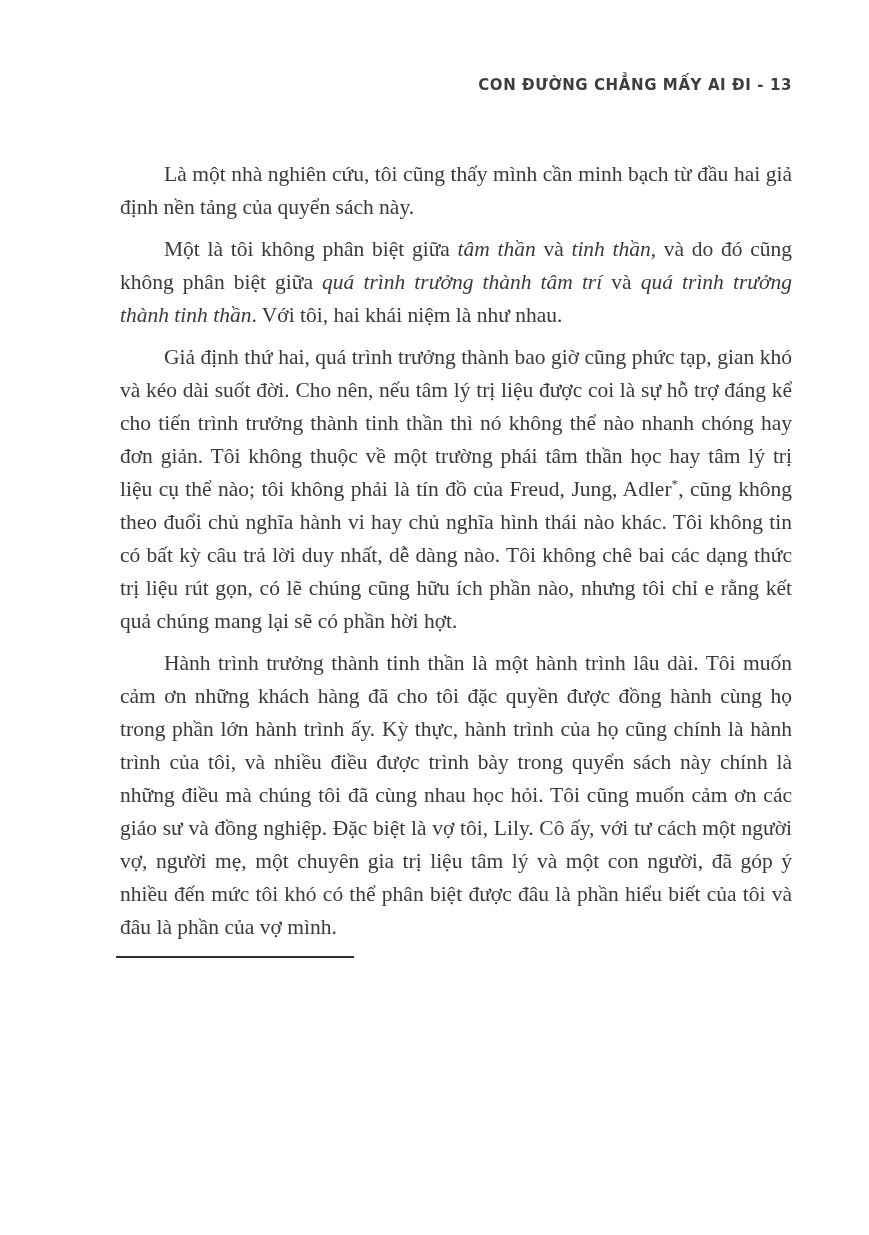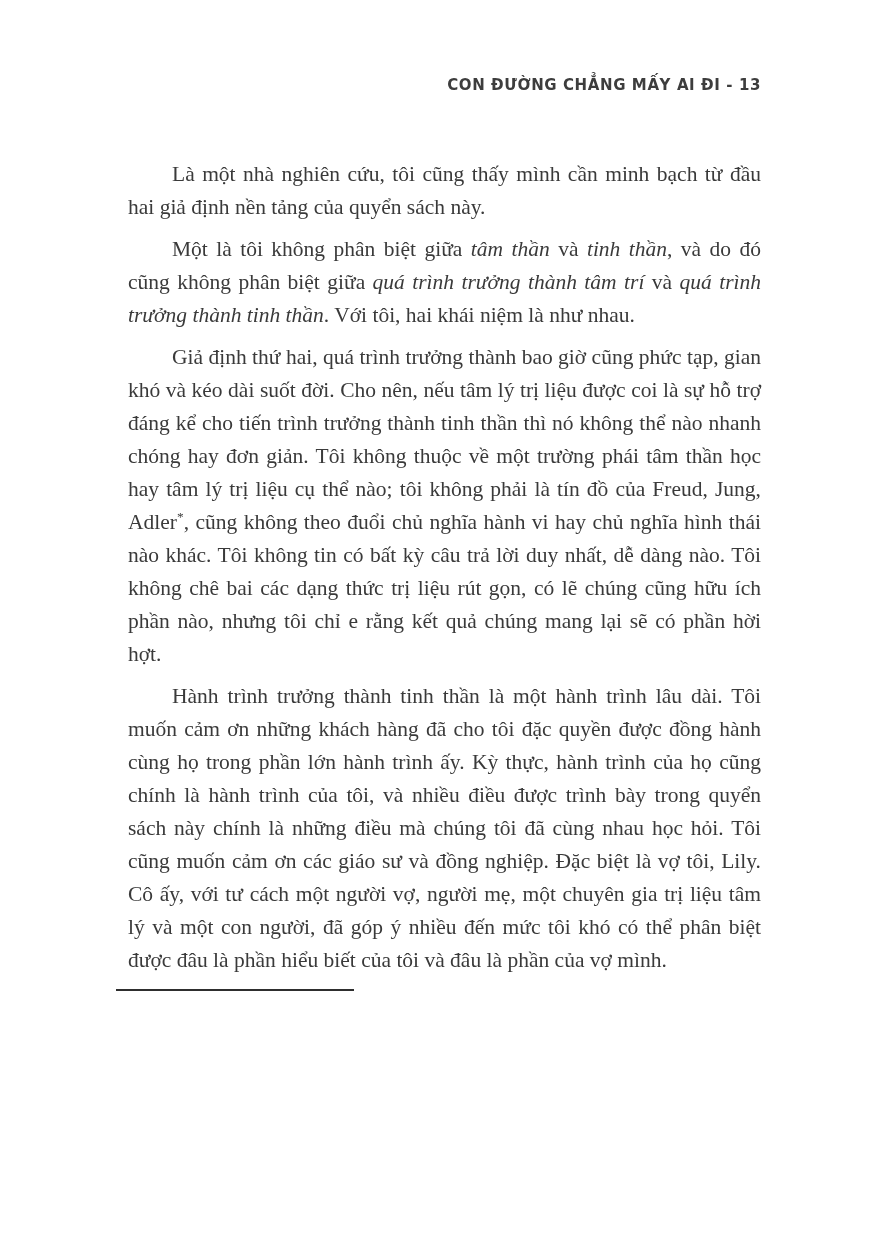--- a/index.html
+++ b/index.html
@@ -6,38 +6,38 @@
     margin: 0;
     padding: 0;
     background: #ffffff;
   }
   .page {
     position: relative;
     width: 869px;
     height: 1235px;
     background: #ffffff;
     box-sizing: border-box;
-    padding: 76px 108px 0 116px;
+    padding: 76px 77px 0 116px;
     color: #3a3a3a;
     overflow: hidden;
     font-family: "Liberation Serif", serif;
   }
   .running-header {
     text-align: right;
     font-family: "DejaVu Sans", "Liberation Sans", sans-serif;
     font-weight: bold;
     font-size: 15px;
     letter-spacing: 0.6px;
     color: #3d3d3d;
   }
   .body-text {
     margin-top: 64px;
   }
   .para {
-    margin: 0 0 9px 12px;
+    margin: 0 0 9px 4px;
     font-size: 21.5px;
     line-height: 33px;
     text-align: justify;
     text-indent: 44px;
     color: #3a3a3a;
   }
   .para sup {
     font-size: 0.62em;
     line-height: 0;
     vertical-align: super;

